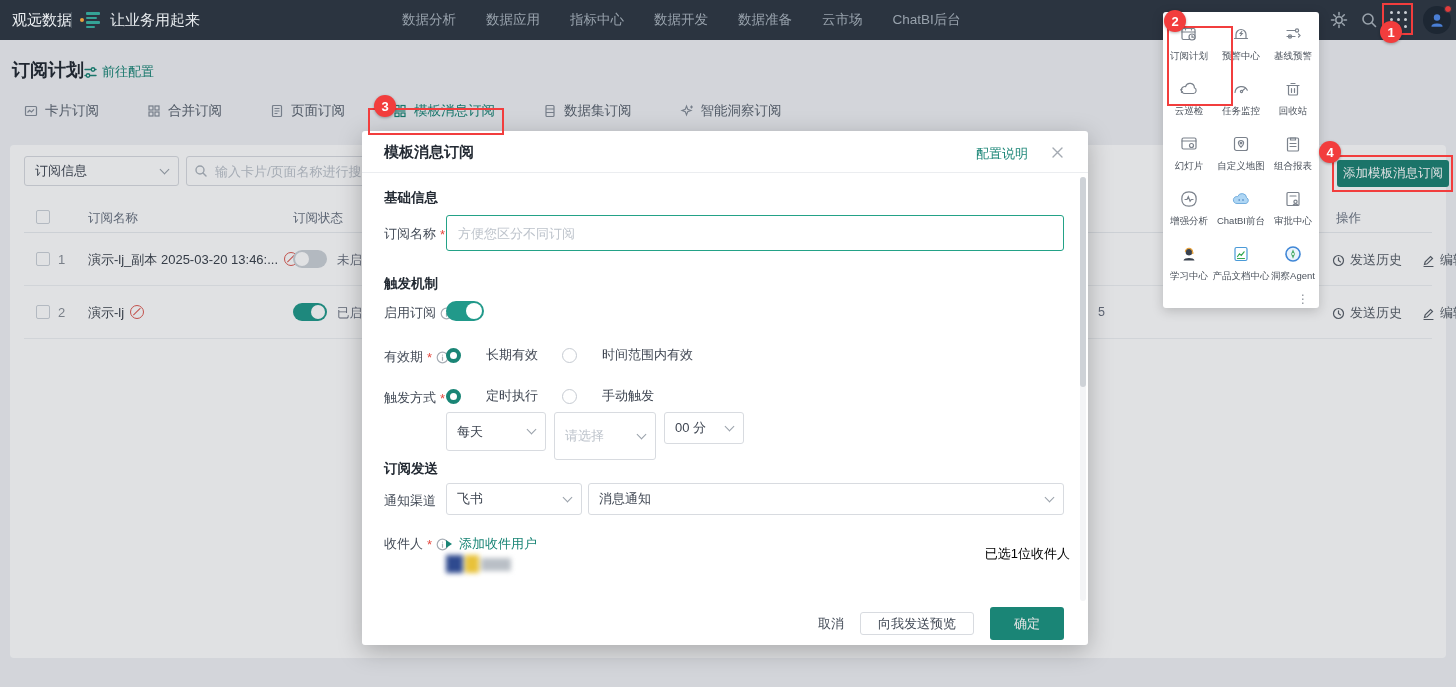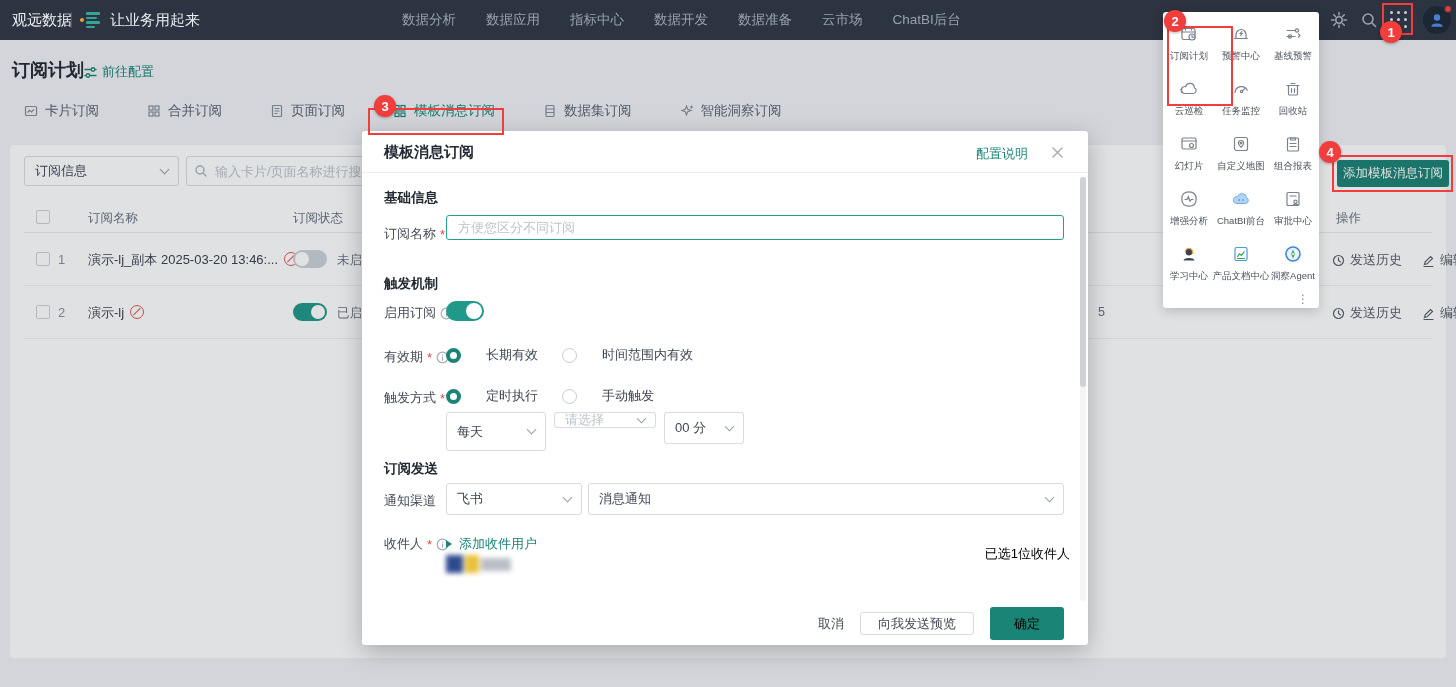--- a/index.html
+++ b/index.html
@@ -53,36 +53,36 @@
 
   
   .modal { position:absolute; left:362px; top:131px; width:726px; height:514px; background:#fff; border-radius:3px; box-shadow:0 6px 24px rgba(0,0,0,0.25); z-index:100; }
   .modal-header { position:absolute; left:0; top:0; width:100%; height:42px; border-bottom:1px solid #ebedf0; }
   .modal-title { position:absolute; left:22px; top:12px; font-size:15px; font-weight:bold; color:#232a33; }
   .help-link { position:absolute; right:60px; top:14px; font-size:13px; color:#1a8576; cursor:pointer; }
   .close-x { position:absolute; right:24px; top:14px; cursor:pointer; }
   .section-t { position:absolute; left:22px; font-size:13.5px; font-weight:bold; color:#232a33; }
   .f-label { position:absolute; left:22px; font-size:13px; color:#434b57; display:flex; align-items:center; gap:4px; }
   .req { color:#e5493f; }
-  .modal input.name { position:absolute; left:84px; top:84px; width:618px; height:25px; border:1px solid #23a287; border-radius:3px; padding:0 11px; font-size:13px; color:#3f4652; }
+  .modal input.name { position:absolute; left:84px; top:84px; width:618px; height:36px; border:1px solid #23a287; border-radius:3px; padding:0 11px; font-size:13px; color:#3f4652; }
   .modal input.name::placeholder { color:#bdc3cb; }
   .radio { width:15px; height:15px; border-radius:50%; border:1px solid #c6cbd2; background:#fff; flex:none; cursor:pointer; }
   .radio.sel { border:4.5px solid #1a8576; }
   .radio-row { position:absolute; display:flex; gap:24px; align-items:center; font-size:13px; color:#3f4652; }
   .radio-opt { display:flex; gap:25px; align-items:center; cursor:pointer; }
   .ph { color:#bdc3cb; }
   .caret-r { width:0; height:0; border-left:6px solid #1a8576; border-top:4.5px solid transparent; border-bottom:4.5px solid transparent; display:inline-block; }
   .add-recip { position:absolute; left:84px; top:404px; display:flex; gap:7px; align-items:center; color:#1a8576; font-size:13px; cursor:pointer; }
   .recip-count { position:absolute; right:18px; top:406px; font-size:13px; color:#000000;margin-top:8px; }
   .blur-chip { position:absolute; left:84px; top:424px; width:66px; height:18px; overflow:hidden; display:flex; gap:2px; filter:blur(2.6px); }
   .blur-chip i { display:block; }
   .modal-footer { position:absolute; right:24px; top:476px; display:flex; gap:16px; align-items:center; }
   .btn-text { font-size:13px; color:#434b57; cursor:pointer; }
   .btn-plain { height:23px; padding:0 17px; background:#fff; border:1px solid #d8dbe0; border-radius:3px; font-size:13px; color:#434b57; cursor:pointer; }
-  .btn-primary { width:74px; height:33px; background:#1a8576; border:none; border-radius:3px; font-size:13px; color:#000000; cursor:pointer; }
+  .btn-primary { width:74px; height:33px; background:#1a8576; border:none; border-radius:3px; font-size:13px; color:#e5e5e5; cursor:pointer; }
   .modal-scroll { position:absolute; right:2px; top:46px; width:6px; height:424px; background:#f3f4f6; border-radius:3px; }
   .modal-thumb { position:absolute; right:2px; top:46px; width:6px; height:210px; background:#ced2d7; border-radius:3px; cursor:pointer; }
 
   
   .appgrid { position:absolute; left:1163px; top:12px; width:156px; height:296px; background:#fff; border-radius:3px; box-shadow:0 3px 12px rgba(0,0,0,0.18); z-index:150; padding-top:12px; display:grid; grid-template-columns:repeat(3,52px); grid-auto-rows:55px; }
   .gcell { display:flex; flex-direction:column; align-items:center; gap:6px; cursor:pointer; }
   .gcell span { font-size:9.5px; color:#4b525c; white-space:nowrap; }
   .more-dots { position:absolute; right:10px; bottom:2px; font-size:12px; color:#8a9098; cursor:pointer; }
 
   
@@ -343,21 +343,21 @@
       </span>
     <span class="radio-opt">
         <i class="radio"></i>
         <span>手动触发</span>
       </span>
   </div>
   <div class="sel-box" style="position:absolute;left:84px;top:281px;width:100px;height:39px;">
     <span>每天</span>
       <i class="chev"></i>
   </div>
-  <div class="sel-box" style="position:absolute;left:192px;top:281px;width:102px;height:16px;">
+  <div class="sel-box" style="position:absolute;left:192px;top:281px;width:102px;height:48px;">
     <span class="ph">请选择</span>
       <i class="chev"></i>
   </div>
   <div class="sel-box" style="position:absolute;left:302px;top:281px;width:80px;height:32px;">
     <span>00 分</span>
       <i class="chev"></i>
   </div>
 
   <div class="section-t" style="top:329px;">订阅发送</div>
 

